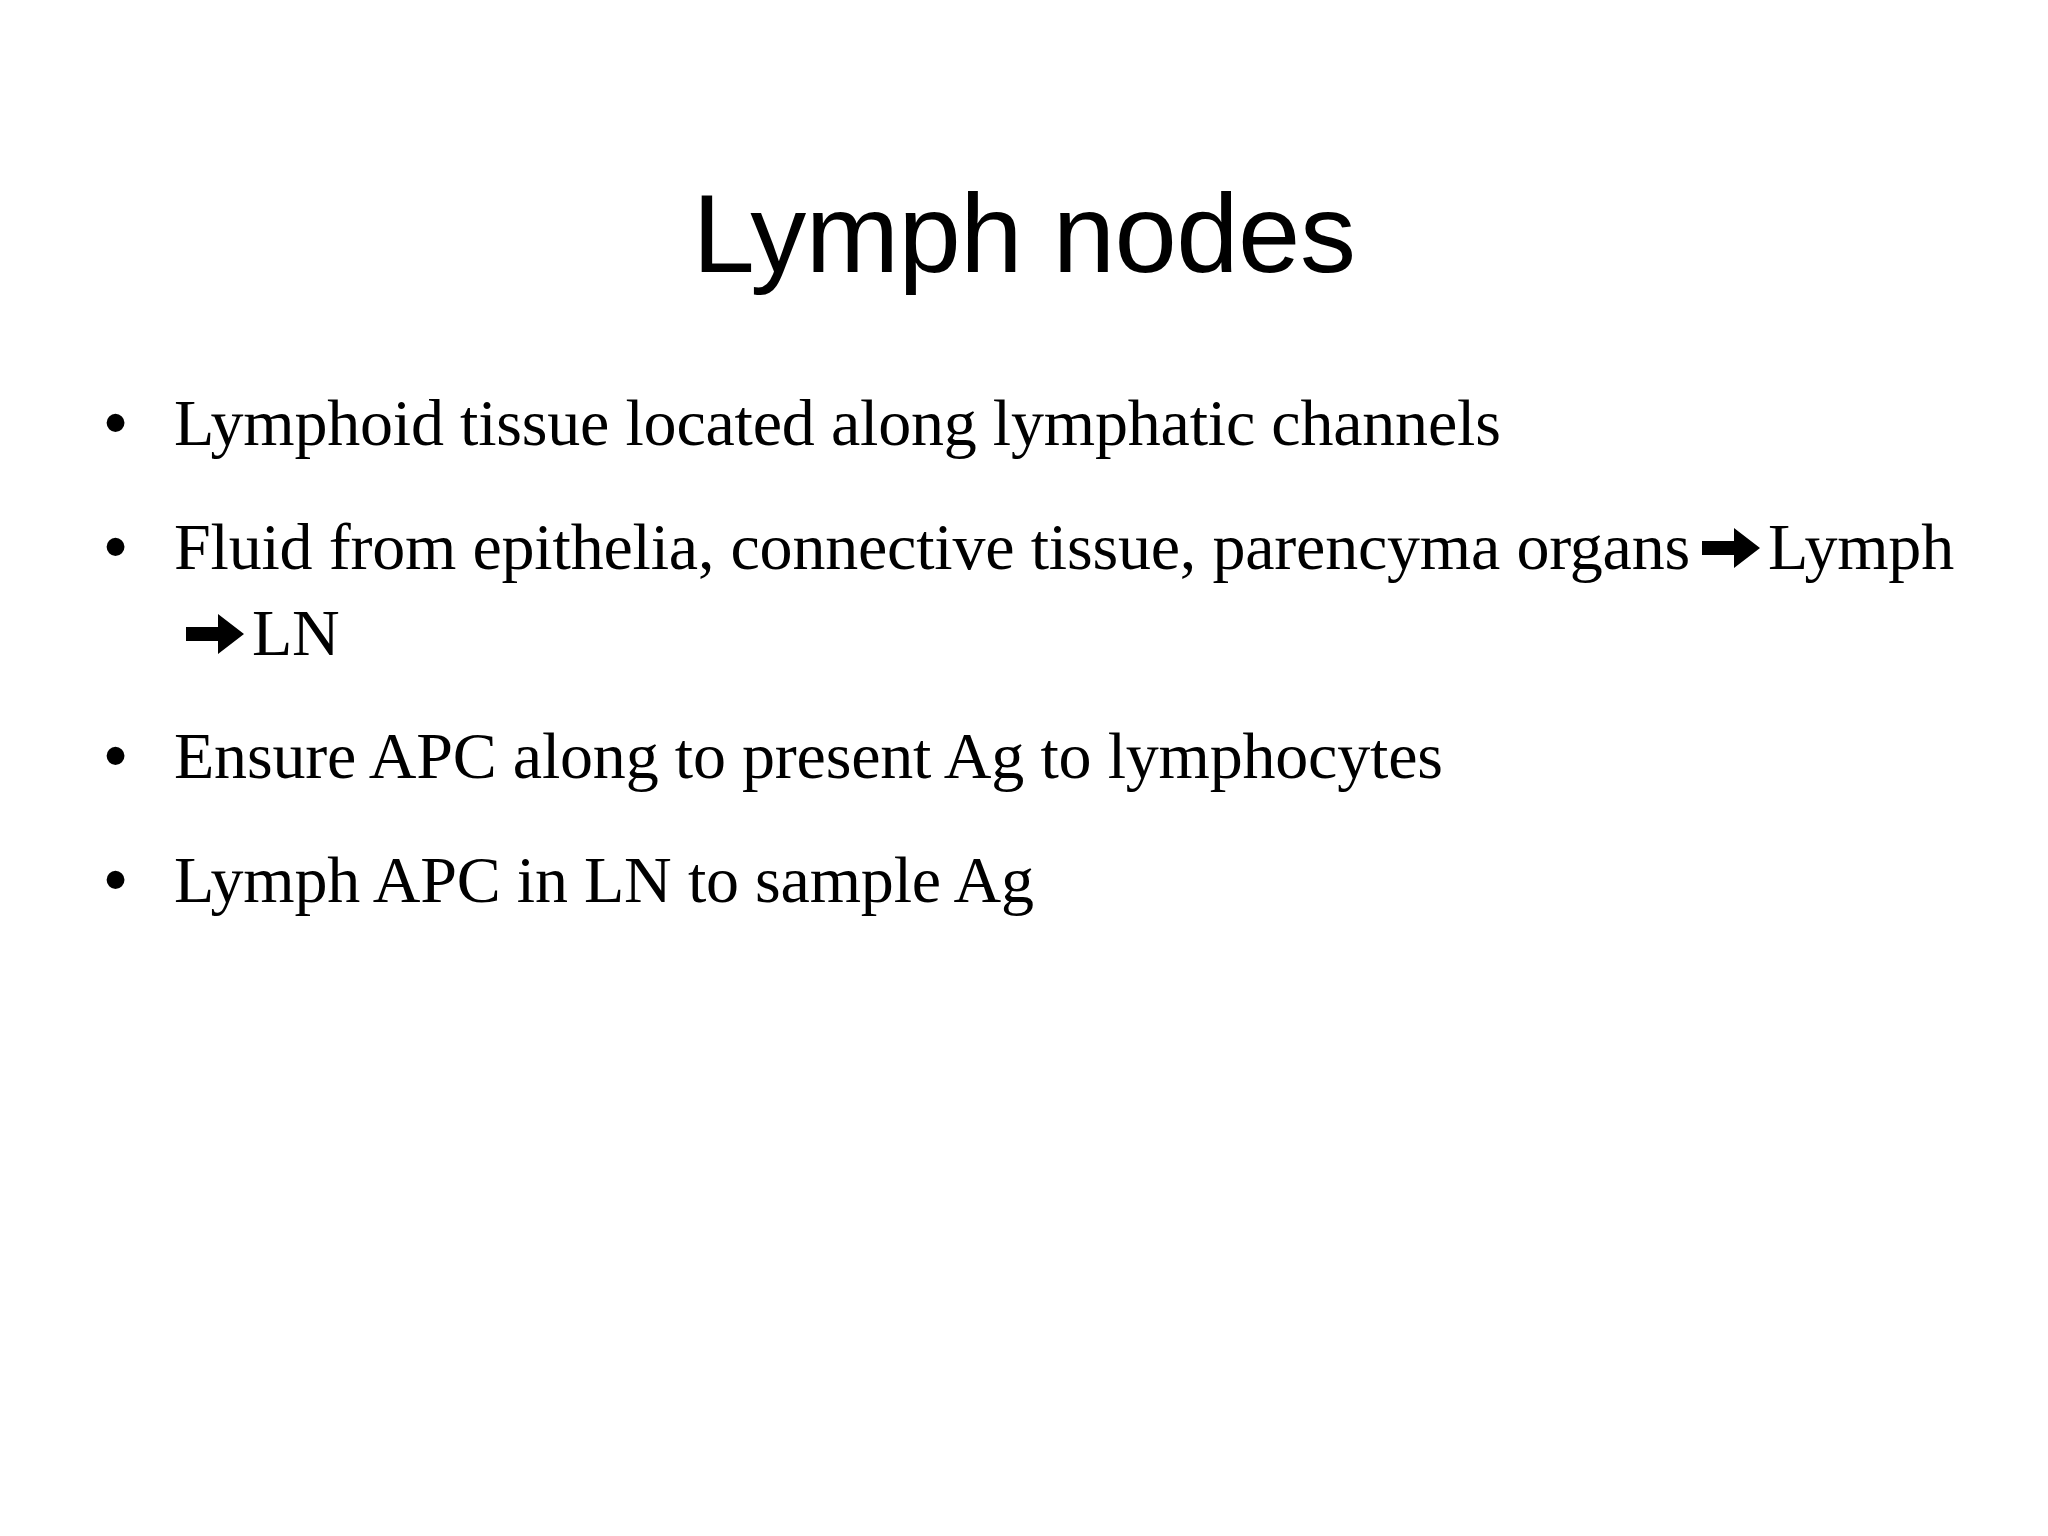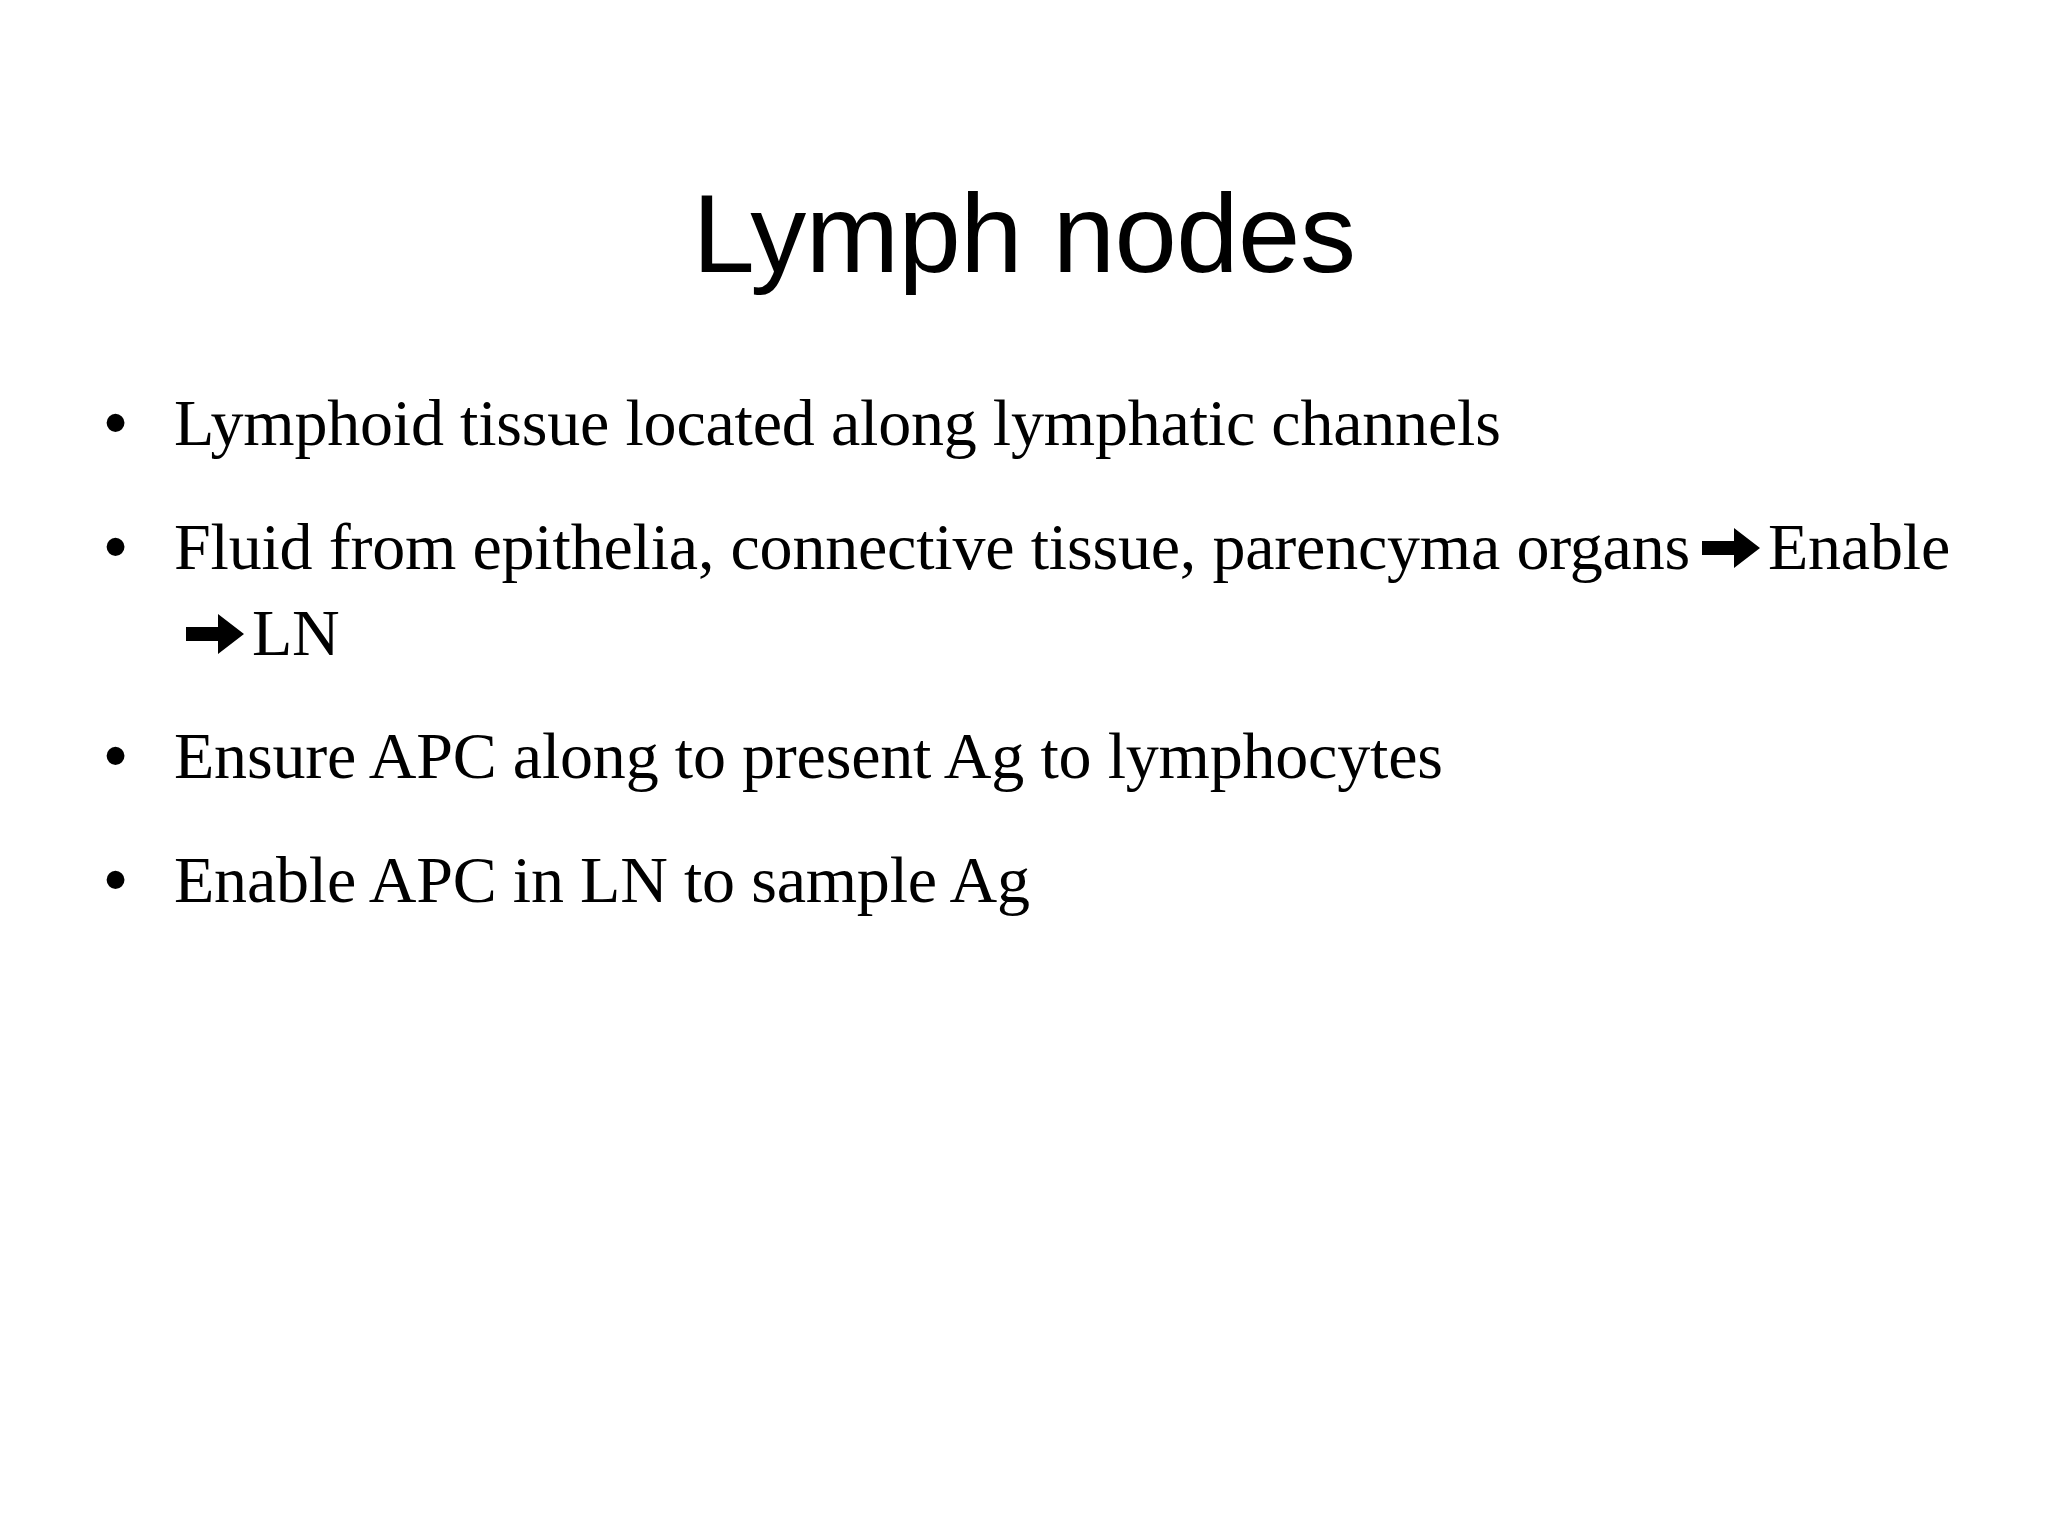--- a/index.html
+++ b/index.html
@@ -115,31 +115,31 @@
 
       <li class="bullet">
         <span class="bullet-marker">•</span>
         <span class="bullet-text">Lymphoid tissue located along lymphatic channels</span>
       </li>
 
       <li class="bullet">
         <span class="bullet-marker">•</span>
         <span class="bullet-text"><span>Fluid from epithelia, connective tissue, parencyma organs</span><span class="arrow-icon"><svg viewBox="0 0 62 46" xmlns="http://www.w3.org/2000/svg">
                 <path d="M2 16 L34 16 L34 3 L60 23 L34 43 L34 30 L2 30 Z" fill="#000000"></path>
-              </svg></span><span>Enable</span><span class="arrow-icon"><svg viewBox="0 0 62 46" xmlns="http://www.w3.org/2000/svg">
+              </svg></span><span>Lymph</span><span class="arrow-icon"><svg viewBox="0 0 62 46" xmlns="http://www.w3.org/2000/svg">
                 <path d="M2 16 L34 16 L34 3 L60 23 L34 43 L34 30 L2 30 Z" fill="#000000"></path>
               </svg></span><span>LN</span></span>
       </li>
 
       <li class="bullet">
         <span class="bullet-marker">•</span>
         <span class="bullet-text">Ensure APC along to present Ag to lymphocytes</span>
       </li>
 
       <li class="bullet">
         <span class="bullet-marker">•</span>
-        <span class="bullet-text">Enable APC in LN to sample Ag</span>
+        <span class="bullet-text">Lymph APC in LN to sample Ag</span>
       </li>
 
     </ul>
   </div>
 
 </div>
 
 </body></html>

